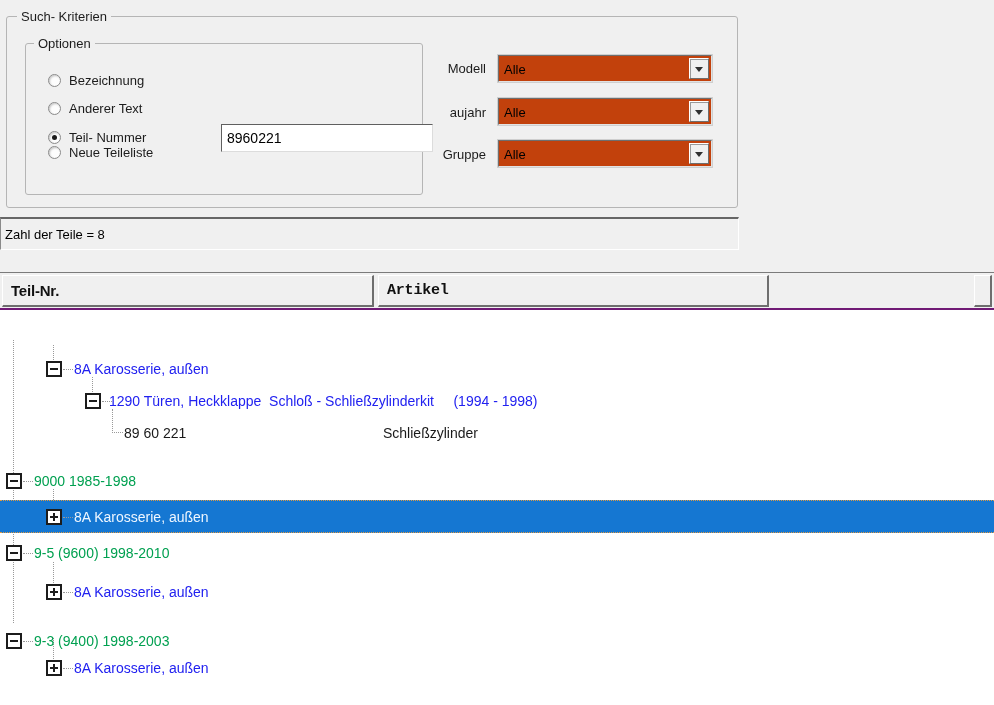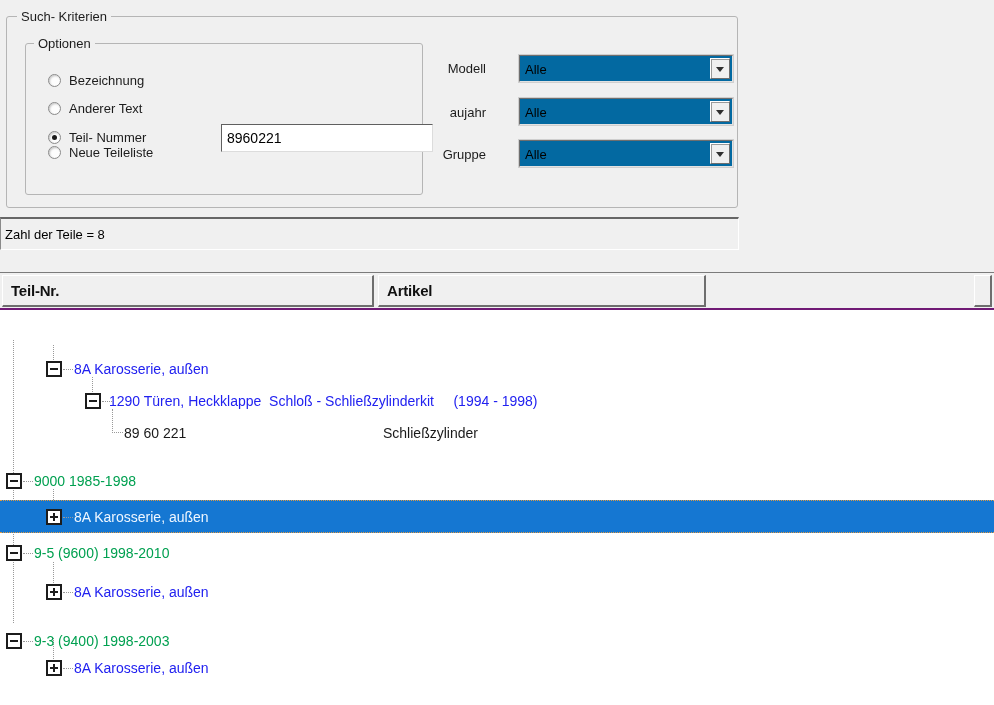--- a/index.html
+++ b/index.html
@@ -38,22 +38,22 @@
     position:absolute;left:195px;top:80px;width:212px;height:28px;box-sizing:border-box;
     background:#fff;border:1px solid #5f5f5f;border-bottom-color:#dcdcdc;border-right-color:#dcdcdc;
     font-family:inherit;font-size:14px;color:#000;padding:2px 5px;outline:none;
   }
 
   
   .filter-label{
     position:absolute;width:56px;text-align:right;font-size:13px;color:#1c1c1c;white-space:pre;
   }
   .combo{
-    position:absolute;left:519px;width:214px;height:27px;box-sizing:border-box;
-    background:#0369a1;border:1px solid #6e6e6e;border-bottom-color:#e2e2e2;border-right-color:#e2e2e2;
+    position:absolute;left:498px;width:214px;height:27px;box-sizing:border-box;
+    background:#c2410c;border:1px solid #6e6e6e;border-bottom-color:#e2e2e2;border-right-color:#e2e2e2;
     box-shadow:0 0 0 1px #cfcfcf;
   }
   .combo-value{
     position:absolute;left:5px;top:50%;transform:translateY(-50%);
     font-size:13px;color:#000;white-space:pre;
   }
   .combo-btn{
     position:absolute;right:2px;top:2px;bottom:2px;width:20px;background:#f0f0f0;
     border:1px solid #fff;border-bottom-color:#6e6e6e;border-right-color:#6e6e6e;
     box-shadow:1px 1px 0 #9a9a9a inset;box-sizing:border-box;
@@ -78,21 +78,21 @@
     position:absolute;left:0;top:272px;width:994px;height:38px;background:#f0f0f0;
     border-top:1px solid #7b7b7b;border-bottom:2px solid #701a75;box-sizing:border-box;
   }
   .thead-seg{
     position:absolute;top:2px;height:32px;background:#f0f0f0;box-sizing:border-box;
     border:1px solid #fff;border-bottom:2px solid #6e6e6e;border-right:2px solid #6e6e6e;
     display:flex;align-items:center;padding-left:8px;
     font-size:15px;font-weight:bold;color:#111;letter-spacing:-0.2px;white-space:pre;
   }
   .seg1{left:2px;width:372px;}
-  .seg2{left:378px;width:328px;}
+  .seg2{left:378px;width:391px;font-family:Liberation Mono, monospace;}
   .seg3{left:750px;width:220px;}
   .seg4{left:974px;width:18px;padding:0;}
 
   
   .tree{position:absolute;left:0;top:310px;width:994px;height:395px;background:#fff;}
   .vline{position:absolute;border-left:1px dotted #999;width:0;}
   .hline{position:absolute;border-top:1px dotted #999;height:0;}
 
   .trow{position:absolute;left:0;width:994px;height:30px;}
   .trow.sel{

